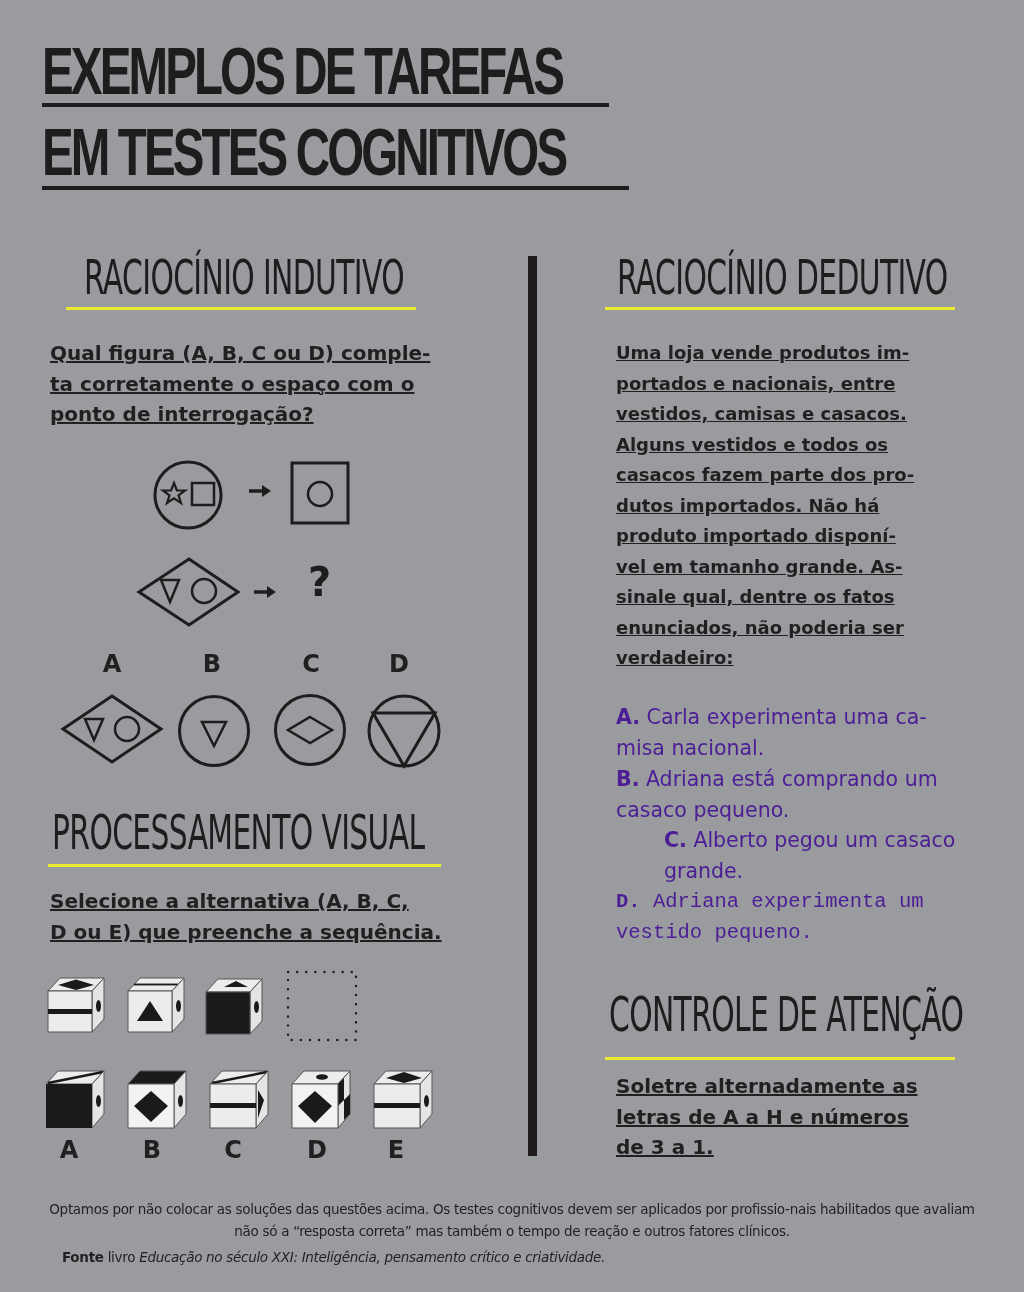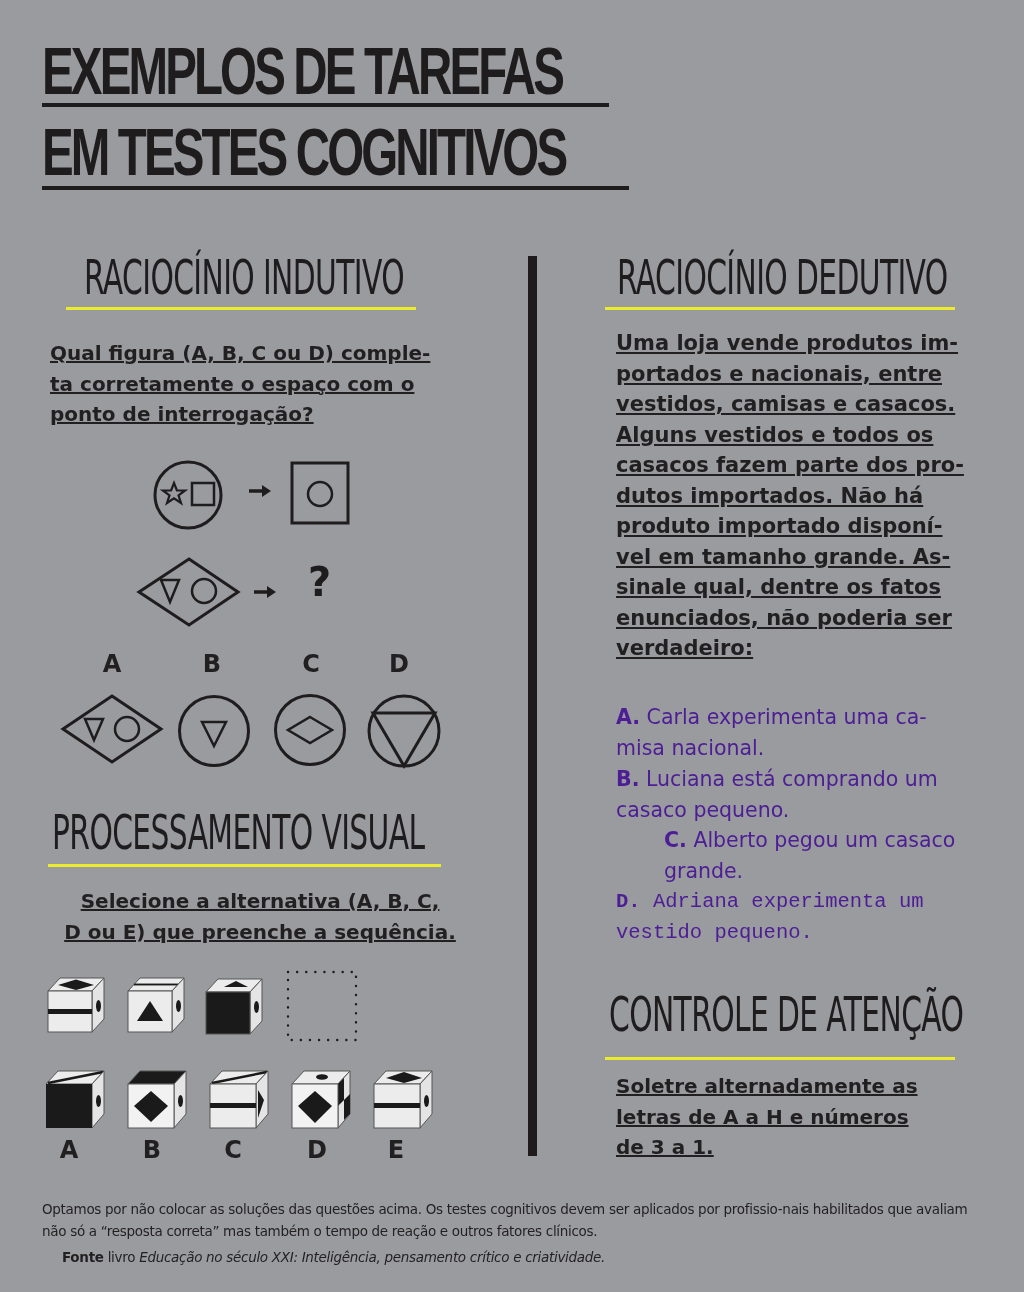--- a/index.html
+++ b/index.html
@@ -131,21 +131,21 @@
   <circle cx="37" cy="37" r="34.5" fill="none" stroke="#1f1c1d" stroke-width="3"></circle>
   <polygon points="37,24 59,37 37,50 15,37" fill="none" stroke="#1f1c1d" stroke-width="2.5"></polygon>
 </svg>
 <svg style="left:366px; top:693px;" width="76" height="76" viewBox="0 0 76 76">
   <circle cx="38" cy="38" r="35" fill="none" stroke="#1f1c1d" stroke-width="3"></circle>
   <polygon points="7,20 69,20 38,73" fill="none" stroke="#1f1c1d" stroke-width="3"></polygon>
 </svg>
 
 <div class="section-heading" style="left:52px; top:808px;">PROCESSAMENTO VISUAL</div>
 <div class="yellow-rule" style="left:48px; top:864px; width:393px;"></div>
-<div class="bold-text" style="left:50px; top:886px; width:420px;text-align:center;">Selecione a alternativa (A, B, C,
+<div class="bold-text" style="left:50px; top:886px; width:420px;">Selecione a alternativa (A, B, C,
 D ou E) que preenche a sequência.</div>
 
 <svg style="left:46px; top:974px;" width="60" height="60" viewBox="0 0 60 60">
   <polygon points="2,17 14,4 58,4 46,17" fill="#ececec" stroke="#555" stroke-width="1"></polygon>
   <polygon points="46,17 58,4 58,45 46,58" fill="#e4e4e4" stroke="#555" stroke-width="1"></polygon>
   <rect x="2" y="17" width="44" height="41" fill="#ececec" stroke="#555" stroke-width="1"></rect>
   <polygon points="12,11 30,5.5 48,11 30,16" fill="#1a1a1a"></polygon>
   <rect x="2" y="35" width="44" height="5" fill="#1a1a1a"></rect>
   <ellipse cx="52.5" cy="32" rx="2.5" ry="6" fill="#1a1a1a"></ellipse>
 </svg>
@@ -210,53 +210,53 @@
 </svg>
 
 <div class="choice-label" style="left:49px; top:1136px;">A</div>
 <div class="choice-label" style="left:132px; top:1136px;">B</div>
 <div class="choice-label" style="left:213px; top:1136px;">C</div>
 <div class="choice-label" style="left:297px; top:1136px;">D</div>
 <div class="choice-label" style="left:376px; top:1136px;">E</div>
 
 <div class="section-heading" style="left:617px; top:253px;">RACIOCÍNIO DEDUTIVO</div>
 <div class="yellow-rule" style="left:605px; top:307px; width:350px;"></div>
-<div class="bold-text" style="left:616px; top:328px; width:360px; font-size:21px;">Uma loja vende produtos im-
+<div class="bold-text" style="left:616px; top:338px; width:360px; font-size:18px;">Uma loja vende produtos im-
 portados e nacionais, entre
 vestidos, camisas e casacos.
 Alguns vestidos e todos os
 casacos fazem parte dos pro-
 dutos importados. Não há
 produto importado disponí-
 vel em tamanho grande. As-
 sinale qual, dentre os fatos
 enunciados, não poderia ser
 verdadeiro:</div>
 
 <div class="opt-text" style="left:616px; top:702px; width:345px;">
   <b>A.</b>
   <span>Carla experimenta uma ca-misa nacional.</span>
 </div>
 <div class="opt-text" style="left:616px; top:764px; width:345px;">
   <b>B.</b>
-  <span>Luciana está comprando um casaco pequeno.</span>
+  <span>Adriana está comprando um casaco pequeno.</span>
 </div>
 <div class="opt-text" style="left:616px; top:825px; width:345px;margin-left:48px;">
   <b>C.</b>
   <span>Alberto pegou um casaco grande.</span>
 </div>
 <div class="opt-text" style="left:616px; top:886px; width:345px;font-family:Liberation Mono, monospace;">
   <b>D.</b>
   <span>Adriana experimenta um vestido pequeno.</span>
 </div>
 
 <div class="section-heading" style="left:609px; top:990px;">CONTROLE DE ATENÇÃO</div>
 <div class="yellow-rule" style="left:605px; top:1057px; width:350px;"></div>
 <div class="bold-text" style="left:616px; top:1071px; width:360px;">Soletre alternadamente as
 letras de A a H e números
 de 3 a 1.</div>
 
-<div class="footnote" style="top:1198px;">Optamos por não colocar as soluções das questões acima. Os testes cognitivos devem ser aplicados por profissio-nais habilitados que avaliam não só a “resposta correta” mas também o tempo de reação e outros fatores clínicos.</div>
+<div class="footnote" style="top:1198px;text-align:center;">Optamos por não colocar as soluções das questões acima. Os testes cognitivos devem ser aplicados por profissio-nais habilitados que avaliam não só a “resposta correta” mas também o tempo de reação e outros fatores clínicos.</div>
 <div class="footnote" style="top:1246px;">
   <span class="src">Fonte</span>
   <span>livro</span>
   <i>Educação no século XXI: Inteligência, pensamento crítico e criatividade.</i>
 </div>
 
 </body></html>

